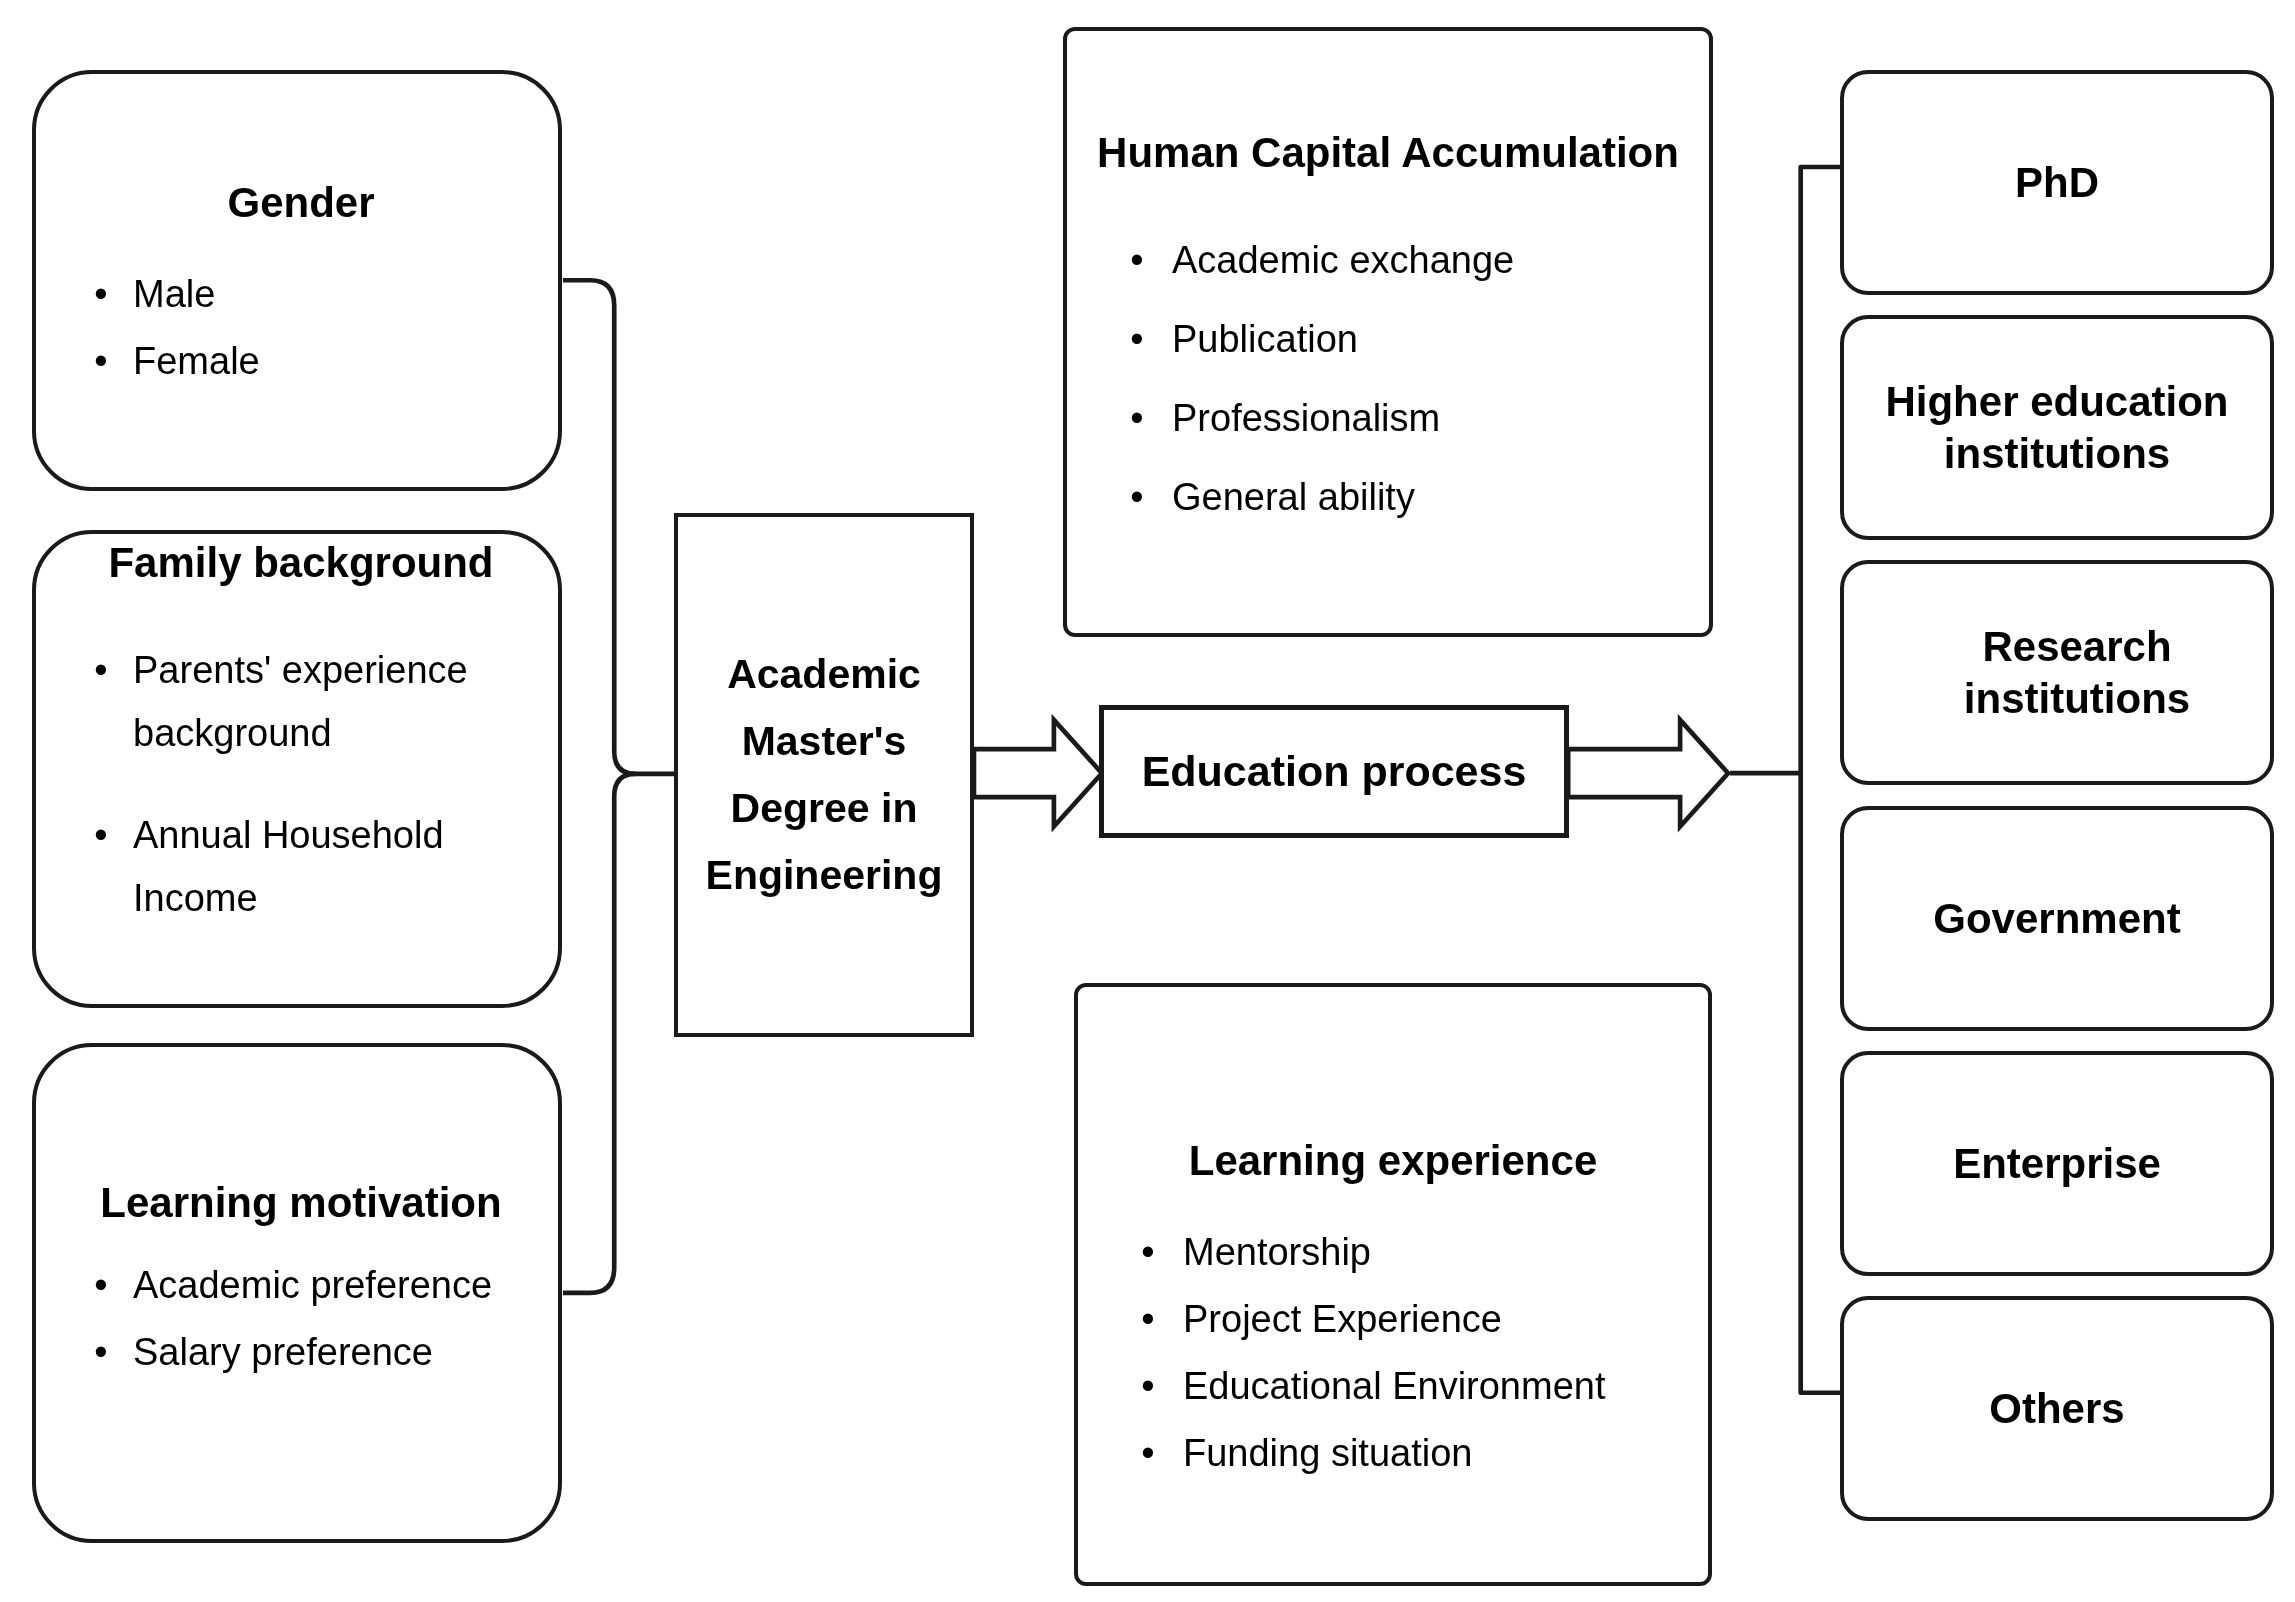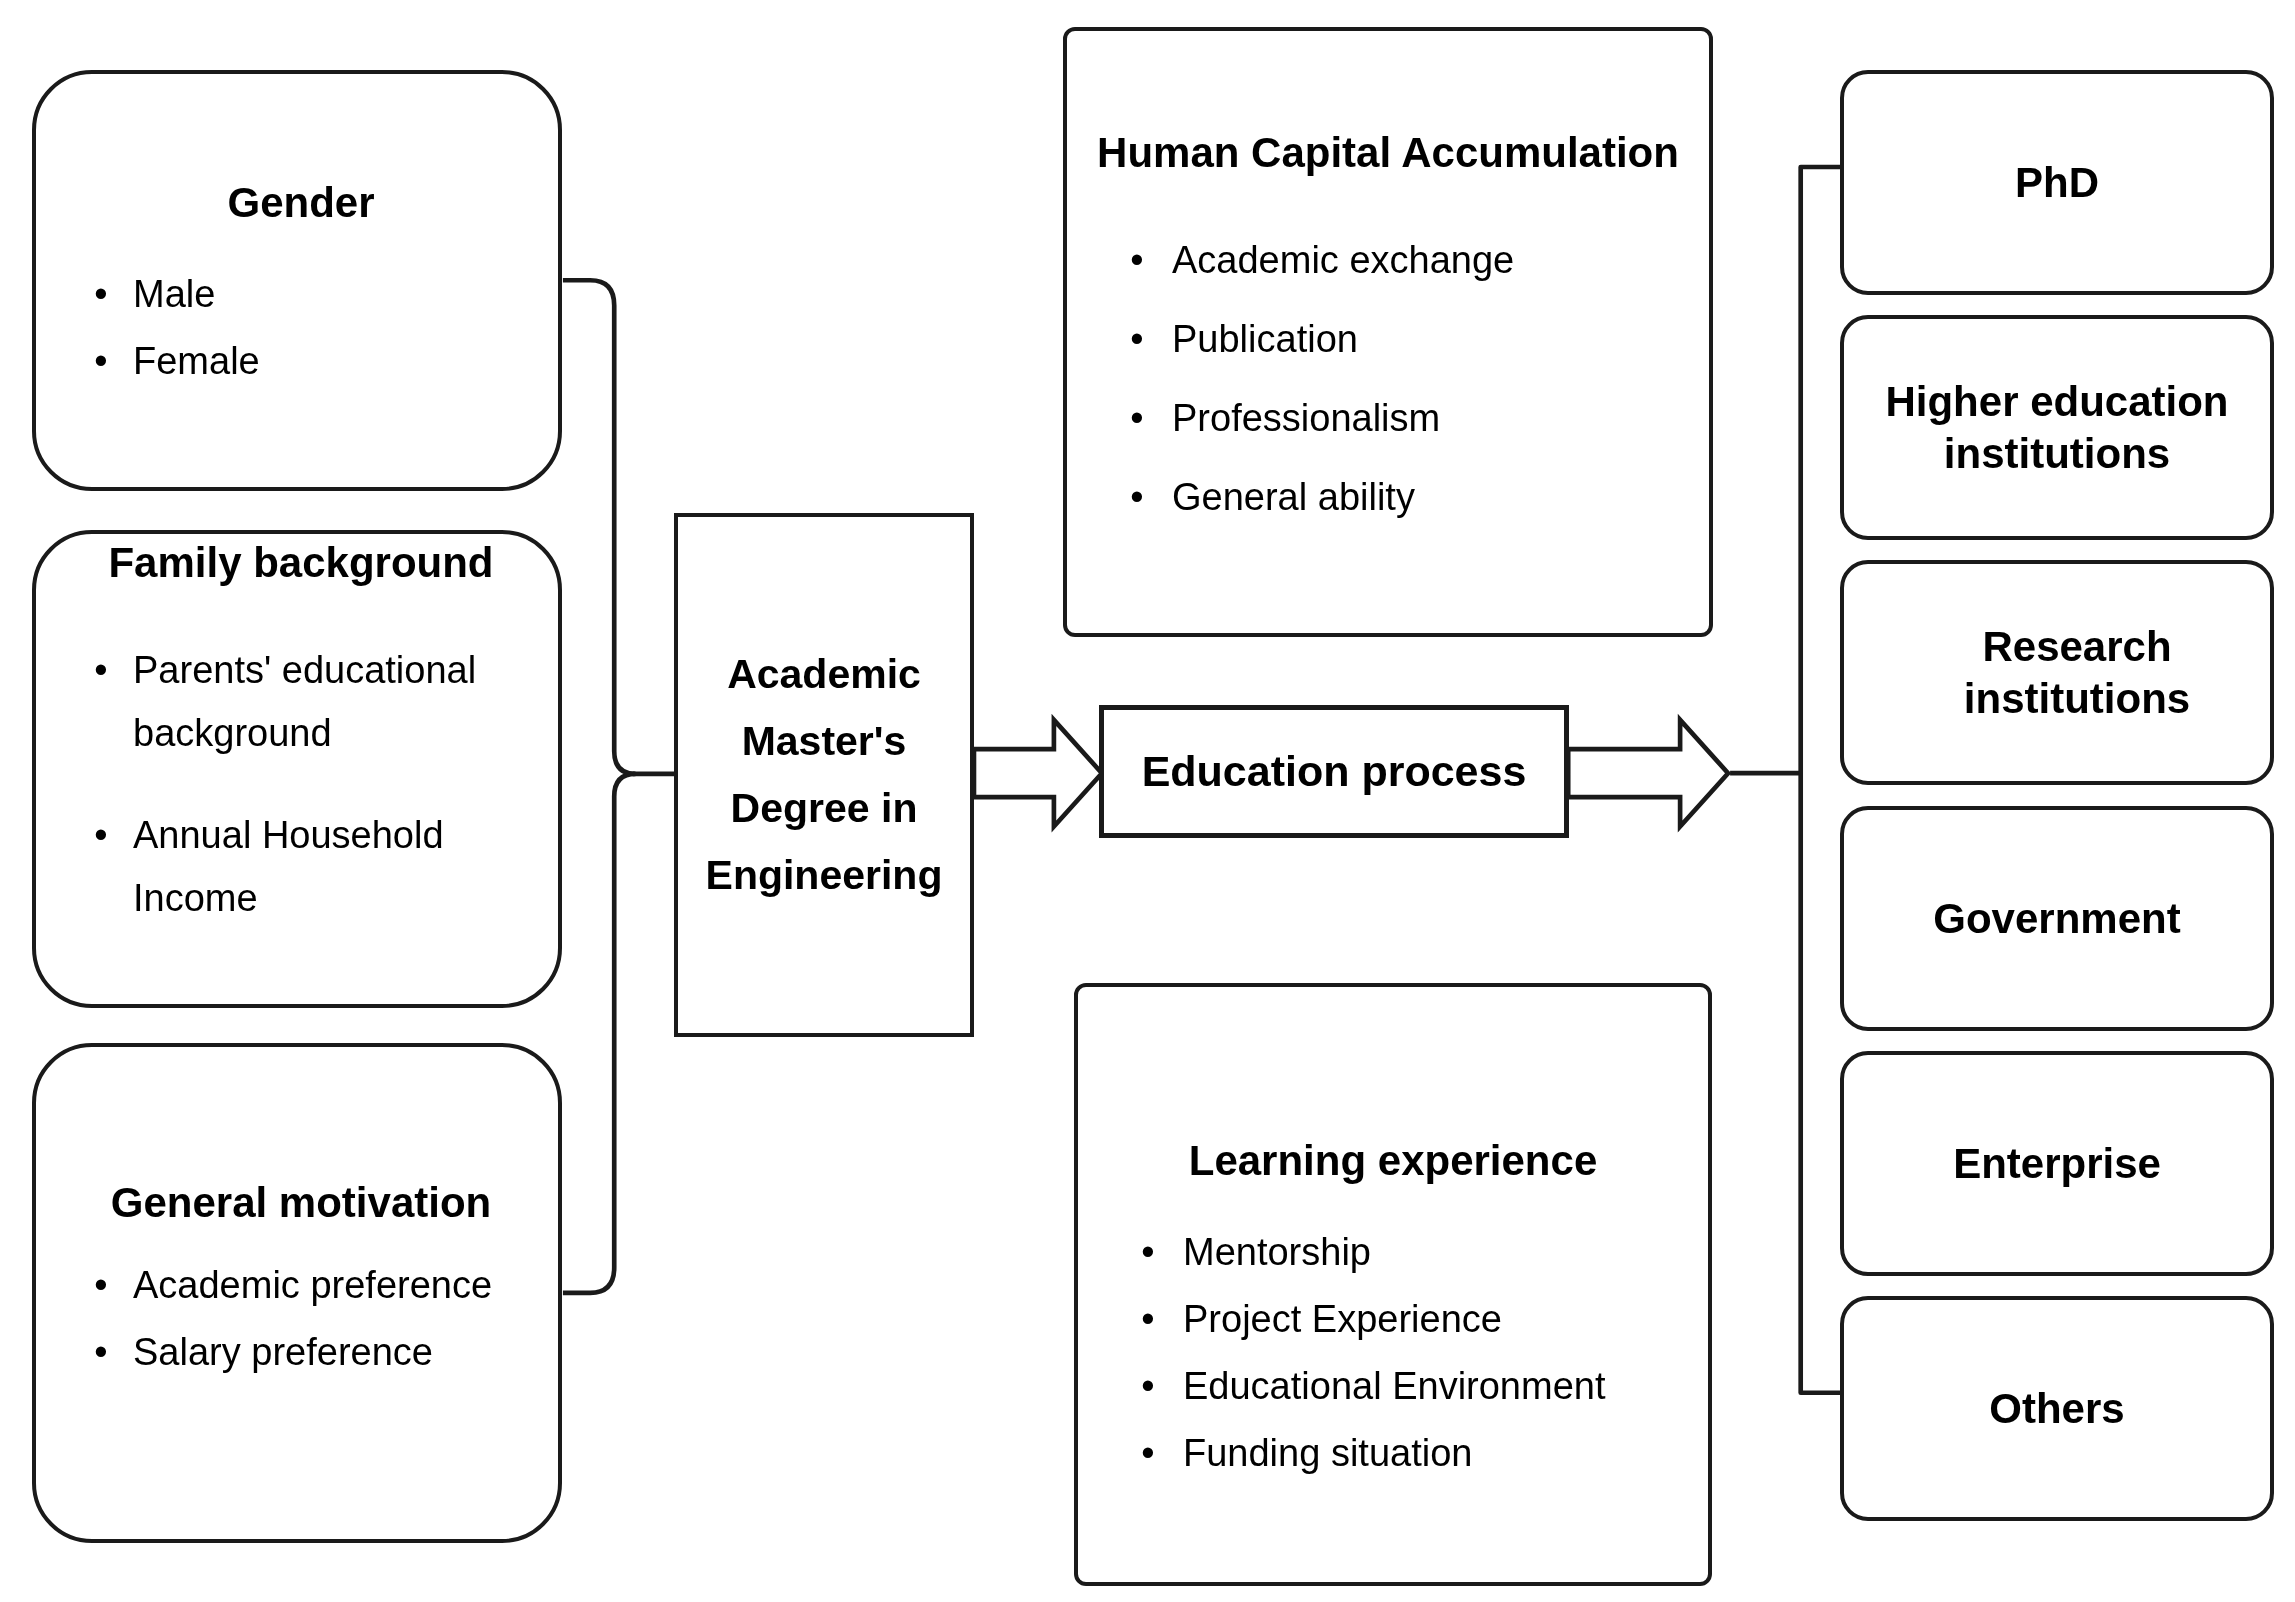--- a/index.html
+++ b/index.html
@@ -144,31 +144,31 @@
         <span class="btext">Female</span>
       </div>
     </div>
   </div>
 
   <div class="box rounded-lg left-box box-family">
     <div class="title">Family background</div>
     <div class="bullets">
       <div class="bullet">
         <span class="dot">•</span>
-        <span class="btext">Parents' educational background</span>
+        <span class="btext">Parents' experience background</span>
       </div>
       <div class="bullet">
         <span class="dot">•</span>
         <span class="btext">Annual Household Income</span>
       </div>
     </div>
   </div>
 
   <div class="box rounded-lg left-box box-motivation">
-    <div class="title">General motivation</div>
+    <div class="title">Learning motivation</div>
     <div class="bullets">
       <div class="bullet">
         <span class="dot">•</span>
         <span class="btext">Academic preference</span>
       </div>
       <div class="bullet">
         <span class="dot">•</span>
         <span class="btext">Salary preference</span>
       </div>
     </div>

